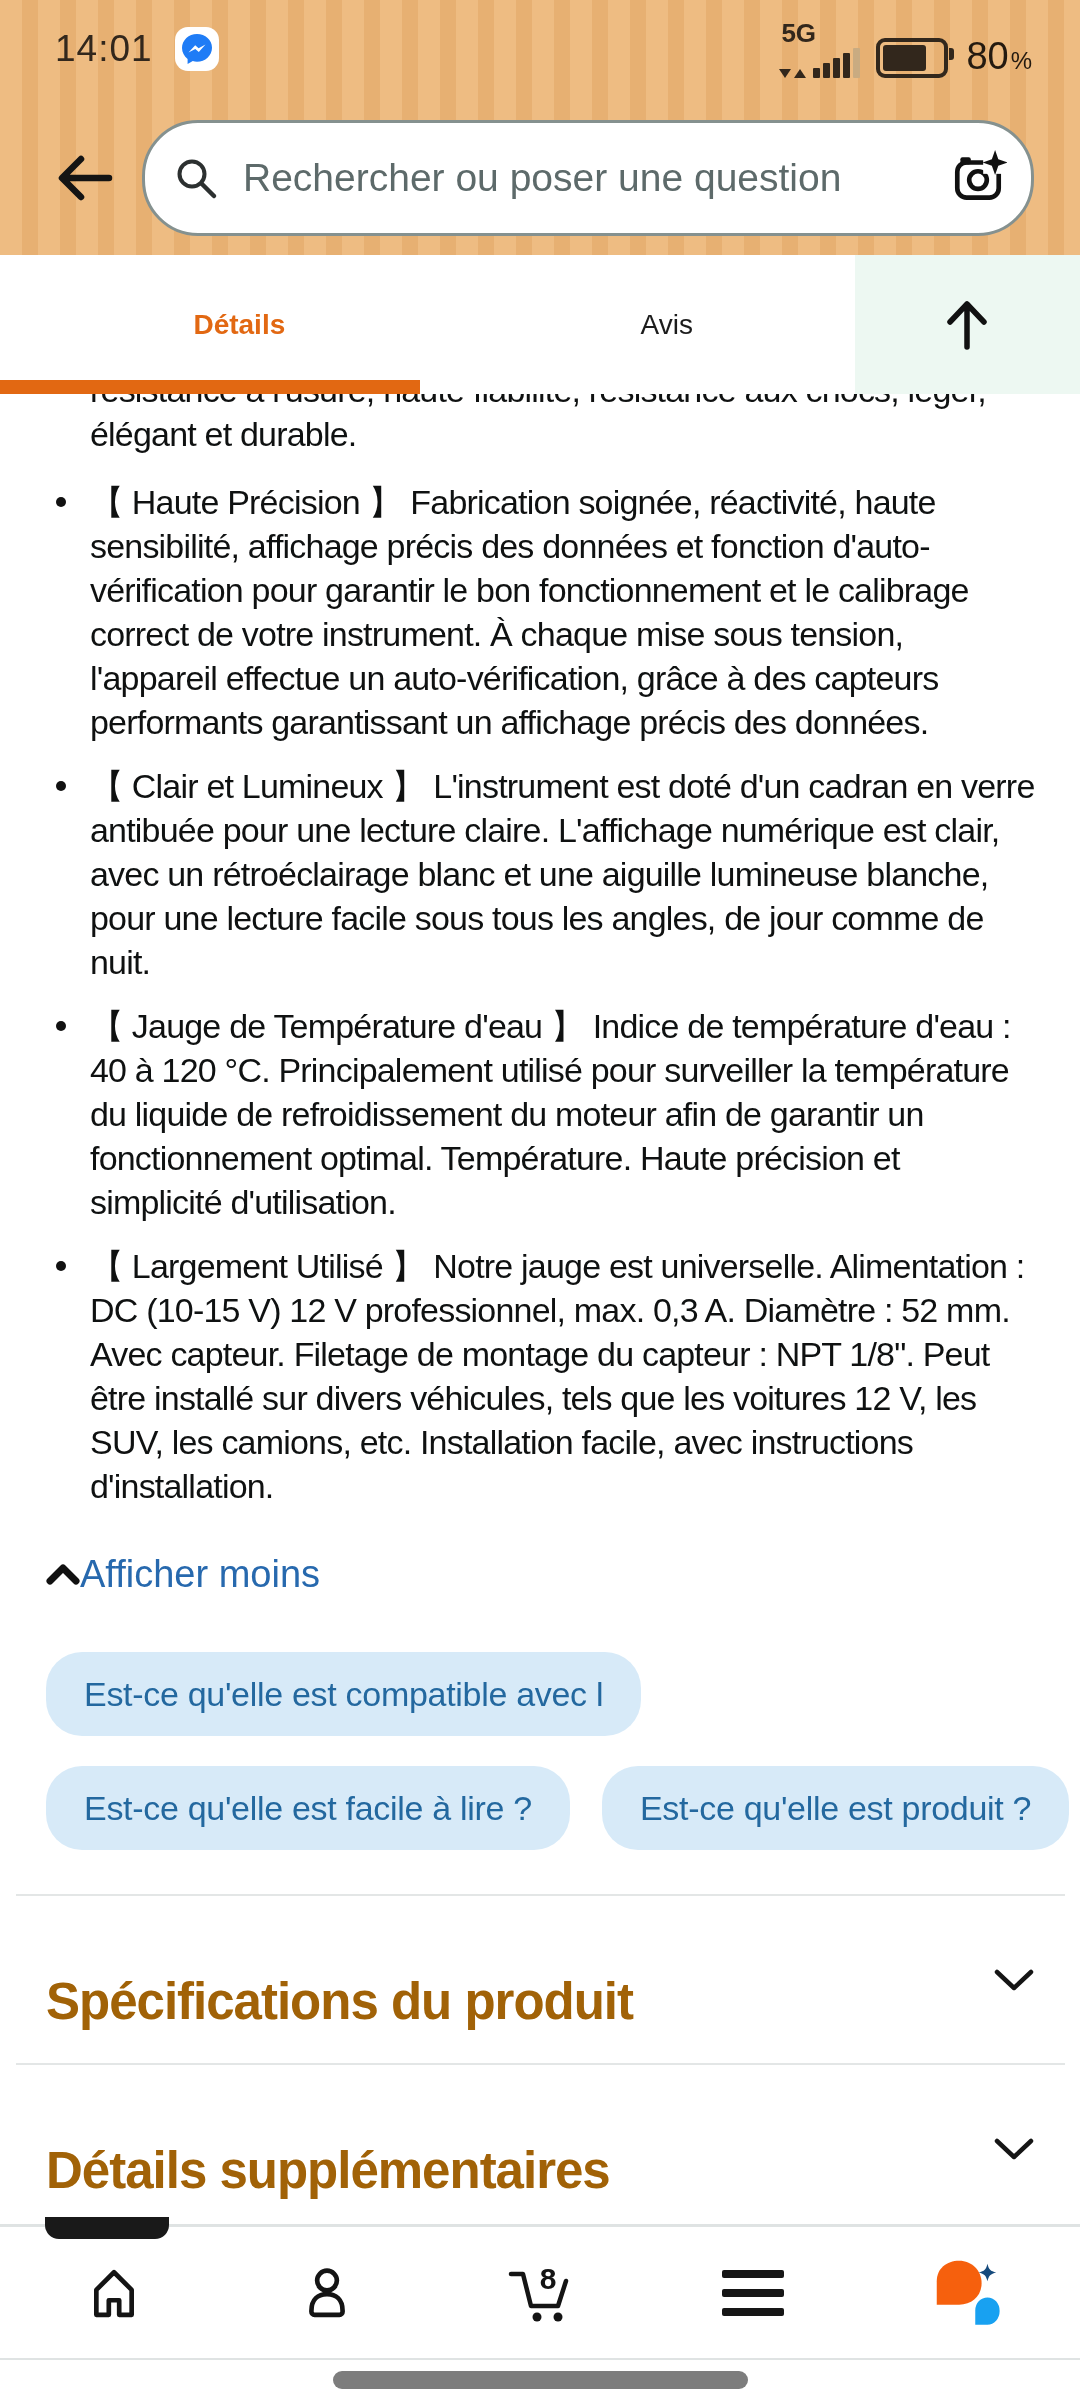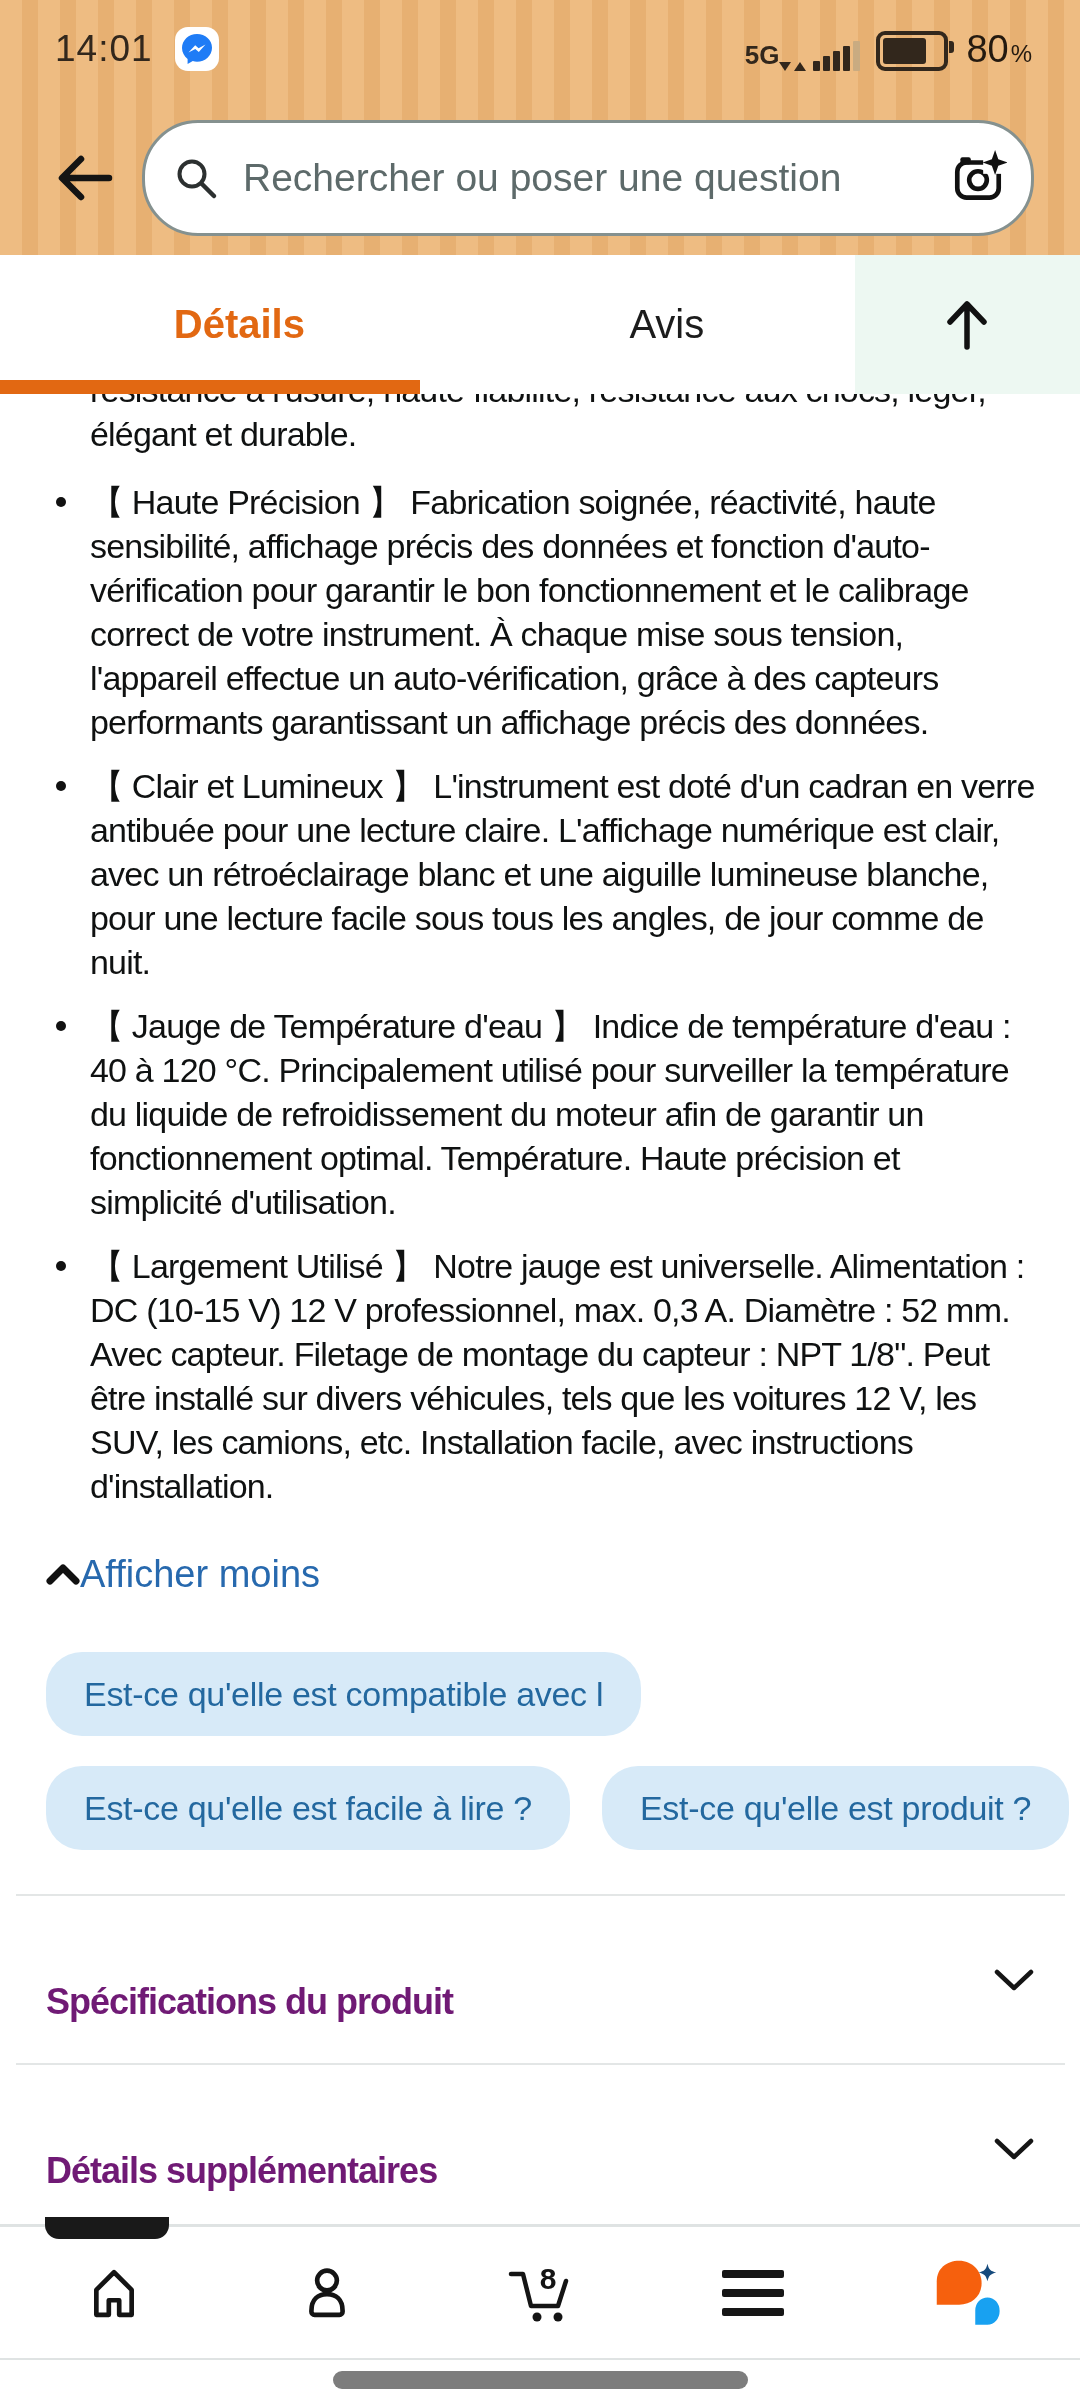--- a/index.html
+++ b/index.html
@@ -6,21 +6,21 @@
   .screen{position:relative;width:1080px;height:2400px;background:#fff;overflow:hidden;
           font-family:"Liberation Sans",sans-serif;-webkit-font-smoothing:antialiased;}
 
   
   .topbar{position:absolute;top:0;left:0;right:0;height:255px;z-index:20;
           background:repeating-linear-gradient(90deg,var(--header_orange,#eebc82) 0 22px,#e7b072 22px 38px);}
   .statusrow{position:absolute;top:16px;left:0;right:0;height:66px;display:flex;align-items:center;padding:0 48px 0 55px;}
   .time{font-size:37px;color:#32271c;letter-spacing:1px;}
   .msg-wrap{margin-left:22px;width:44px;height:44px;background:#fff;border-radius:13px;display:flex;align-items:center;justify-content:center;}
   .status-right{margin-left:auto;display:flex;align-items:flex-end;gap:10px;}
-  .sig{display:flex;flex-direction:row;align-items:center;line-height:1;}
+  .sig{display:flex;flex-direction:column;align-items:flex-start;line-height:1;}
   .sig .g{font-size:26px;font-weight:bold;color:#32271c;margin-left:2px;}
   .sig-bottom{display:flex;align-items:flex-end;gap:3px;margin-top:2px;}
   .arr{width:0;height:0;border-left:6px solid transparent;border-right:6px solid transparent;}
   .arr.dn{border-top:9px solid #32271c;}
   .arr.up{border-bottom:9px solid #32271c;}
   .bars{display:flex;align-items:flex-end;gap:3px;margin-left:4px;}
   .bars i{display:block;width:7px;background:#32271c;border-radius:1px;}
   .bars i:nth-child(1){height:10px}.bars i:nth-child(2){height:15px}.bars i:nth-child(3){height:20px}
   .bars i:nth-child(4){height:25px}.bars i:nth-child(5){height:30px;background:#c9ab81;}
   .bat{position:relative;width:64px;height:32px;border:4px solid #32271c;border-radius:9px;margin:0 8px 0 6px;}
@@ -32,21 +32,21 @@
   .searchrow{position:absolute;top:112px;left:0;right:0;height:132px;display:flex;align-items:center;padding:0 46px;}
   .backbtn{width:76px;height:76px;display:flex;align-items:center;justify-content:center;flex:none;}
   .pill{flex:1;margin-left:20px;height:110px;background:#fff;border:3px solid #85918f;border-radius:56px;
         display:flex;align-items:center;padding:0 24px 0 28px;}
   .pill input{flex:1;border:none;outline:none;font-size:39px;color:#333;margin-left:22px;min-width:0;
               font-family:"Liberation Sans",sans-serif;background:transparent;}
   .pill input::placeholder{color:#5d6a6a;opacity:1;}
 
   
   .tabbar{position:absolute;top:255px;left:0;right:0;height:139px;background:#fff;z-index:10;display:flex;}
-  .tab{display:flex;align-items:center;justify-content:center;font-size:40px;padding-left:48px;}
+  .tab{display:flex;align-items:center;justify-content:center;font-size:28px;padding-left:48px;}
   .tab.sel{width:420px;color:var(--accent_orange,#e26812);font-weight:700;}
   .tab.plain{width:413px;color:#1c1c1c;}
   .scrolltop{width:247px;background:var(--mint_bg,#edf8f2);display:flex;align-items:center;justify-content:center;}
   .underline{position:absolute;left:0;bottom:0;width:420px;height:14px;background:var(--accent_orange,#e26812);}
 
   
   .content{position:absolute;top:394px;left:0;right:0;height:1830px;overflow:hidden;z-index:1;color:#0f1111;}
   .inner{padding:0 45px 0 46px;font-size:34px;line-height:44px;letter-spacing:-0.8px;}
   .partial{margin:-26px 0 0 44px;}
   ul.bullets{list-style:none;margin:24px 0 0;padding:0;}
@@ -54,21 +54,21 @@
   ul.bullets li:before{content:"";position:absolute;left:10px;top:17px;width:10px;height:10px;border-radius:50%;background:#111;}
   .showless{display:inline-flex;align-items:center;margin-top:24px;font-size:38px;letter-spacing:0;
             color:var(--link_blue,#2769ae);cursor:pointer;}
   .chips{margin-top:56px;display:flex;flex-direction:column;gap:30px;}
   .chiprow{display:flex;gap:32px;flex-wrap:nowrap;}
   .chip{flex:none;height:84px;display:flex;align-items:center;padding:0 38px;background:var(--chip_bg,#d7eaf8);
         border-radius:36px;font-size:34px;letter-spacing:-0.3px;color:var(--chip_text,#23689f);white-space:nowrap;cursor:pointer;}
   .divider{height:2px;background:#e3e6e6;margin:44px -30px 0;}
   .divider.tight{margin-top:0;}
   .sectionrow{height:167px;display:flex;align-items:center;justify-content:space-between;cursor:pointer;}
-  .sectionrow .ttl{font-size:36px;font-weight:700;letter-spacing:-1px;color:#701a75;margin-top:44px;}
+  .sectionrow .ttl{font-size:51px;font-weight:700;letter-spacing:-1px;color:#a16207;margin-top:44px;}
 
   
   .blackpill{position:absolute;left:45px;top:2217px;width:124px;height:22px;background:#191919;
              border-radius:0 0 14px 14px;z-index:40;}
 
   
   .nav{position:absolute;left:0;right:0;bottom:0;height:176px;background:#fff;z-index:30;border-top:3px solid #dfe3e3;box-sizing:border-box;}
   .navicons{height:131px;display:flex;align-items:center;justify-content:space-around;padding:0 8px;}
   .navitem{width:96px;display:flex;align-items:center;justify-content:center;cursor:pointer;}
   .menu-glyph{display:flex;flex-direction:column;gap:11px;}

